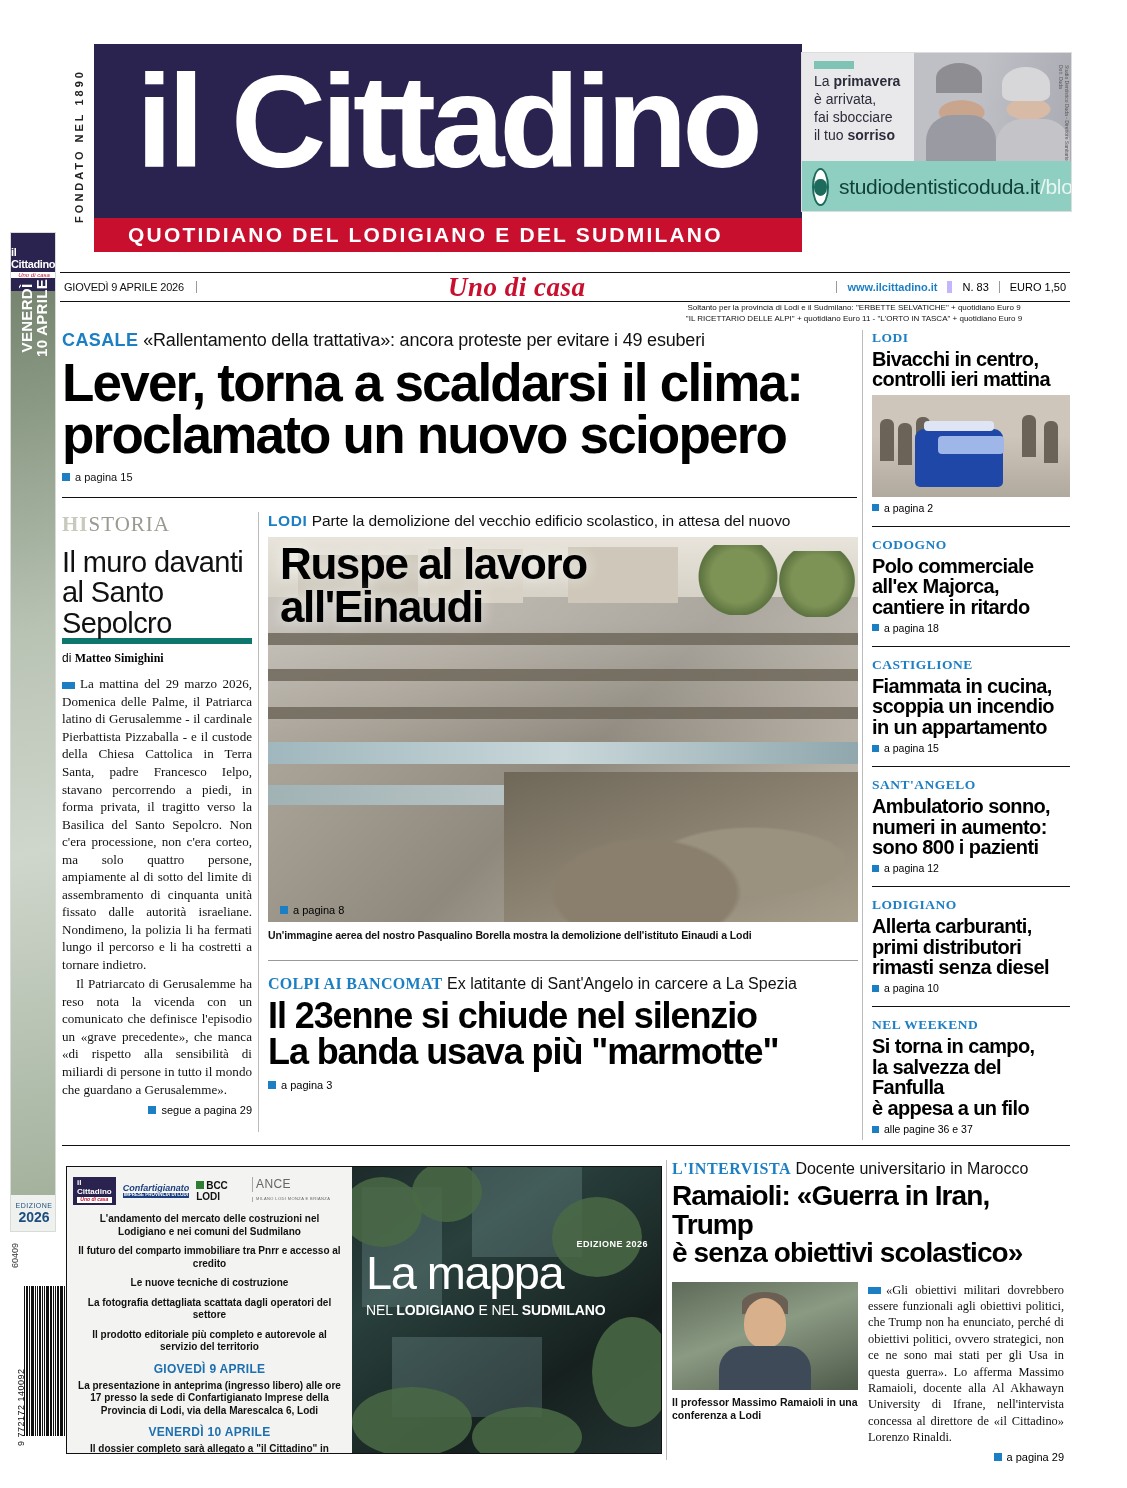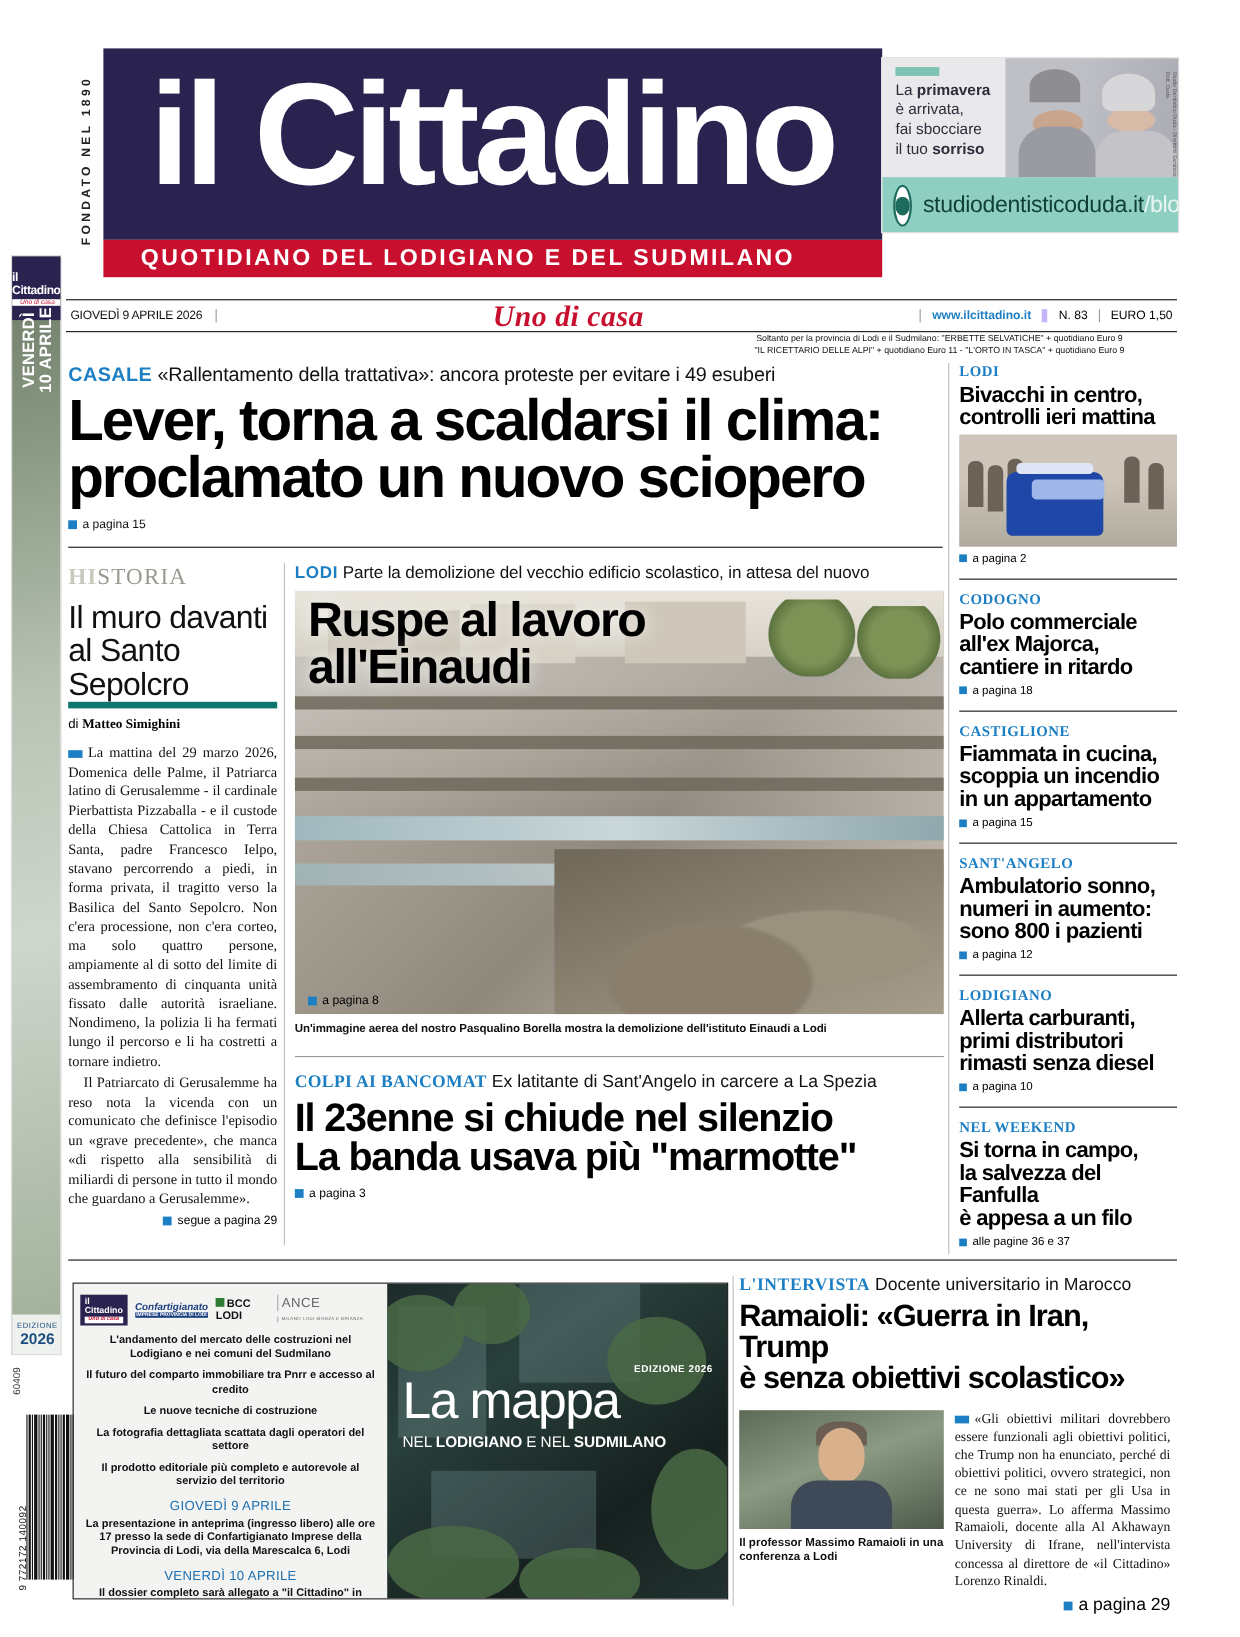--- a/index.html
+++ b/index.html
@@ -189,41 +189,41 @@
   .lg-cit em { display:block; color:#c8102e; background:#fff; font-style:italic; font-size:5px; text-align:center; }
   .lg-conf { font-size:9px; color:#1b3f80; font-style:italic; font-weight:bold; line-height:1.1; }
   .lg-conf small { display:block; font-size:4.5px; background:#1b3f80; color:#fff; font-style:normal; text-align:center; }
   .lg-bcc { font-size:10px; font-weight:bold; color:#111; }
   .lg-bcc i { display:inline-block; width:8px; height:8px; background:#2e7d32; margin-right:2px; }
   .lg-ance { font-size:12px; font-weight:bold; color:#111; letter-spacing:0.4px; }
   .lg-ance span { font-size:4px; font-weight:normal; color:#666; display:inline-block; vertical-align:middle;
      border-left:1px solid #aaa; padding-left:3px; margin-left:3px; line-height:1.2; }
   .bigad-body { position:absolute; left:8px; top:46px; width:269px; text-align:center; }
   .bb-line { font-size:10px; font-weight:bold; line-height:1.25; margin-bottom:7px; color:#111; }
-  .bb-date { font-size:12px; font-weight:normal; color:#1c6fb0; margin:8px 0 4px; letter-spacing:0.3px; }
+  .bb-date { font-size:12px; font-weight:bold; color:#1c6fb0; margin:8px 0 4px; letter-spacing:0.3px; }
   .bigad-title { position:absolute; left:14px; top:72px; width:282px; color:#fff; }
   .bat-ed { font-size:9px; font-weight:bold; text-align:right; letter-spacing:0.5px; margin-bottom:2px; }
   .bat-1 { font-size:47px; line-height:0.95; letter-spacing:-1.5px; }
   .bat-2 { font-size:14px; font-weight:bold; letter-spacing:-0.1px; margin-top:6px; }
   .bat-2 .thin { font-weight:normal; }
 
   
   .interview { position:absolute; left:672px; top:1160px; width:398px; }
   .iv-kicker { font-size:16px; color:#111; }
   .iv-kicker b { color:#1c7fc4; font-weight:bold; font-family:"Liberation Serif", serif; letter-spacing:0.5px; }
   .iv-head { font-size:28px; font-weight:bold; line-height:1.02; margin-top:4px; letter-spacing:-0.9px; color:#000; }
   .iv-row { display:flex; gap:10px; margin-top:14px; }
   .iv-photo { width:186px; height:108px; position:relative; overflow:hidden;
      background:linear-gradient(160deg,#5d6a58 0%, #8b9a83 45%, #4e5a4a 100%); }
   .iv-head-shape { position:absolute; left:50%; top:16px; width:42px; height:50px; background:#d8b08c; border-radius:50% 50% 45% 45%; transform:translateX(-50%); }
   .iv-hair { position:absolute; left:50%; top:10px; width:46px; height:22px; background:#6b5e52; border-radius:50% 50% 0 0; transform:translateX(-50%); }
   .iv-shirt { position:absolute; left:50%; top:64px; width:92px; height:46px; background:#3e4a58; border-radius:24px 24px 0 0; transform:translateX(-50%); }
   .iv-cap { font-size:10.5px; font-weight:bold; line-height:1.25; margin-top:6px; width:186px; color:#111; }
   .iv-body { width:196px; font-family:"Liberation Serif", serif; font-size:12.4px; line-height:1.32; text-align:justify; color:#111; }
-  .iv-ref { font-size:16px; margin-top:6px; display:flex; justify-content:flex-end; align-items:center; gap:5px;text-align:right; }
+  .iv-ref { font-size:11px; margin-top:6px; display:flex; justify-content:flex-end; align-items:center; gap:5px;text-align:right; }
   .iv-ref i { width:8px; height:8px; background:#1c7fc4; display:inline-block; }
 </style>
 </head>
 <body>
 
 <div class="page">
 
   <div class="leftstrip">
     <div class="ls-logo">
       <div class="lg1">il Cittadino</div>

